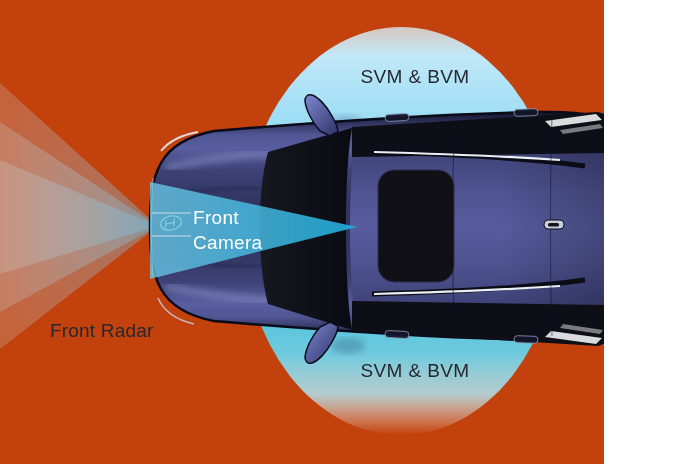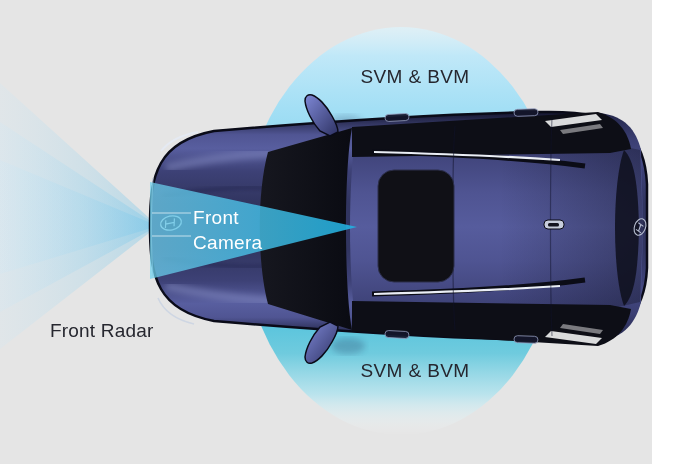--- a/index.html
+++ b/index.html
@@ -1,19 +1,19 @@
 <!DOCTYPE html>
 <html><head>
 <meta charset="utf-8">
 <style>
   html,body{margin:0;padding:0;background:#ffffff;}
   .stage{
     position:relative;
-    width:652px;height:464px;
-    background:#e5e5e5;
+    width:604px;height:464px;
+    background:#c2410c;
     overflow:hidden;
     font-family:"Liberation Sans", sans-serif;
   }
   svg{display:block;}
   text{
     font-family:"Liberation Sans", sans-serif;
     fill:#26272f;
   }
   .zone-label{
     font-size:19px;

